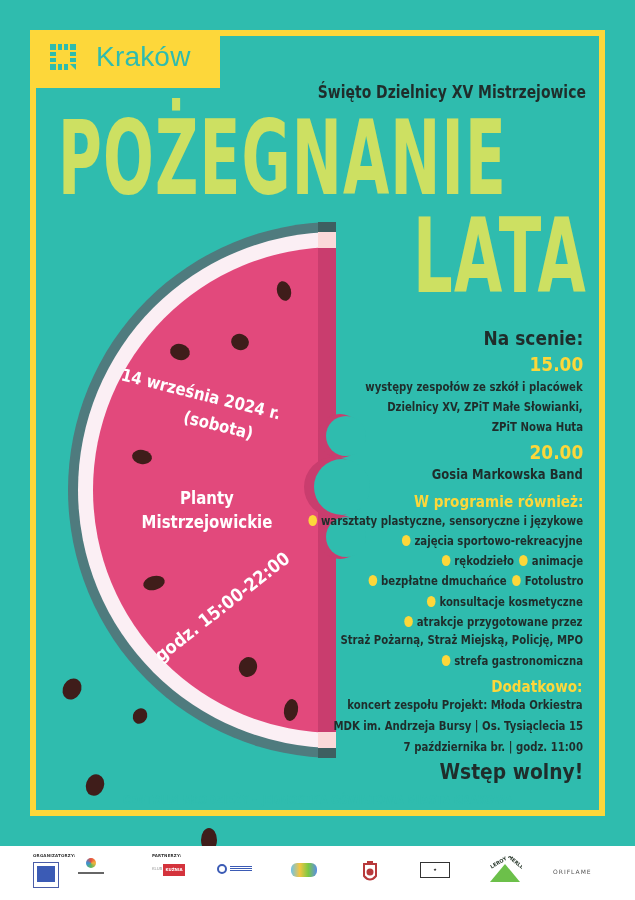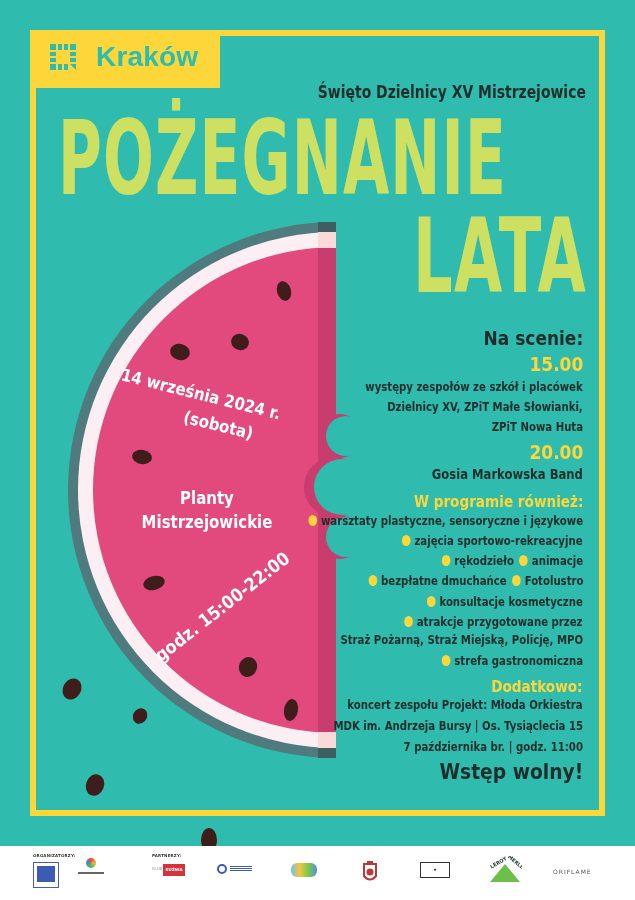--- a/index.html
+++ b/index.html
@@ -1,19 +1,19 @@
 <!DOCTYPE html>
 <html><head>
 <meta charset="utf-8">
 <style>
   html, body { margin:0; padding:0; }
   body { width:635px; height:900px; position:relative; overflow:hidden; background:#ffffff; font-family:"DejaVu Sans", sans-serif; }
   .poster { position:absolute; left:0; top:0; width:635px; height:846px; background:#2fbcae; overflow:hidden; }
   .frame { position:absolute; left:30px; top:30px; width:575px; height:786px; box-sizing:border-box; border:6px solid #fdd73a; }
-  .logo-box { position:absolute; left:30px; top:30px; width:190px; height:58px; background:#fdd73a; display:flex; align-items:center;font-weight:bold; }
+  .logo-box { position:absolute; left:30px; top:30px; width:190px; height:58px; background:#fdd73a; display:flex; align-items:center; }
   .logo-mark { position:absolute; left:20px; top:14px; width:26px; height:26px; }
   .logo-text { position:absolute; left:66px; top:11px; font-family:"Liberation Sans", sans-serif; font-size:28px; color:#2fbcae; letter-spacing:0.2px; }
   .subtitle { position:absolute; right:49px; top:82px; font-family:"DejaVu Sans", sans-serif; font-weight:bold; font-size:17px; color:#1f2d2b; transform:scaleX(0.82); transform-origin:right top; white-space:nowrap; }
   .title1 { position:absolute; left:58px; top:106px; font-family:"DejaVu Sans", sans-serif; font-weight:bold; font-size:104px; line-height:1; color:#cde062; transform:scaleX(0.575); transform-origin:left top; white-space:nowrap; letter-spacing:2px; }
   .title2 { position:absolute; right:48px; top:204px; font-family:"DejaVu Sans", sans-serif; font-weight:bold; font-size:104px; line-height:1; color:#cde062; transform:scaleX(0.6); transform-origin:right top; white-space:nowrap; letter-spacing:2px; }
   .melon { position:absolute; left:0; top:0; width:635px; height:846px; }
   .rot-text { position:absolute; color:#ffffff; font-family:"DejaVu Sans", sans-serif; font-weight:bold; white-space:nowrap; transform-origin:center center; }
   .date1 { left:108px; top:384px; font-size:17px; transform:rotate(14deg) scaleX(0.88); }
   .date2 { left:178px; top:415px; font-size:17px; transform:rotate(14deg) scaleX(0.88); }
   .place { position:absolute; left:92px; width:230px; text-align:center; color:#ffffff; font-weight:bold; font-size:17px; transform:scaleX(0.88); }

